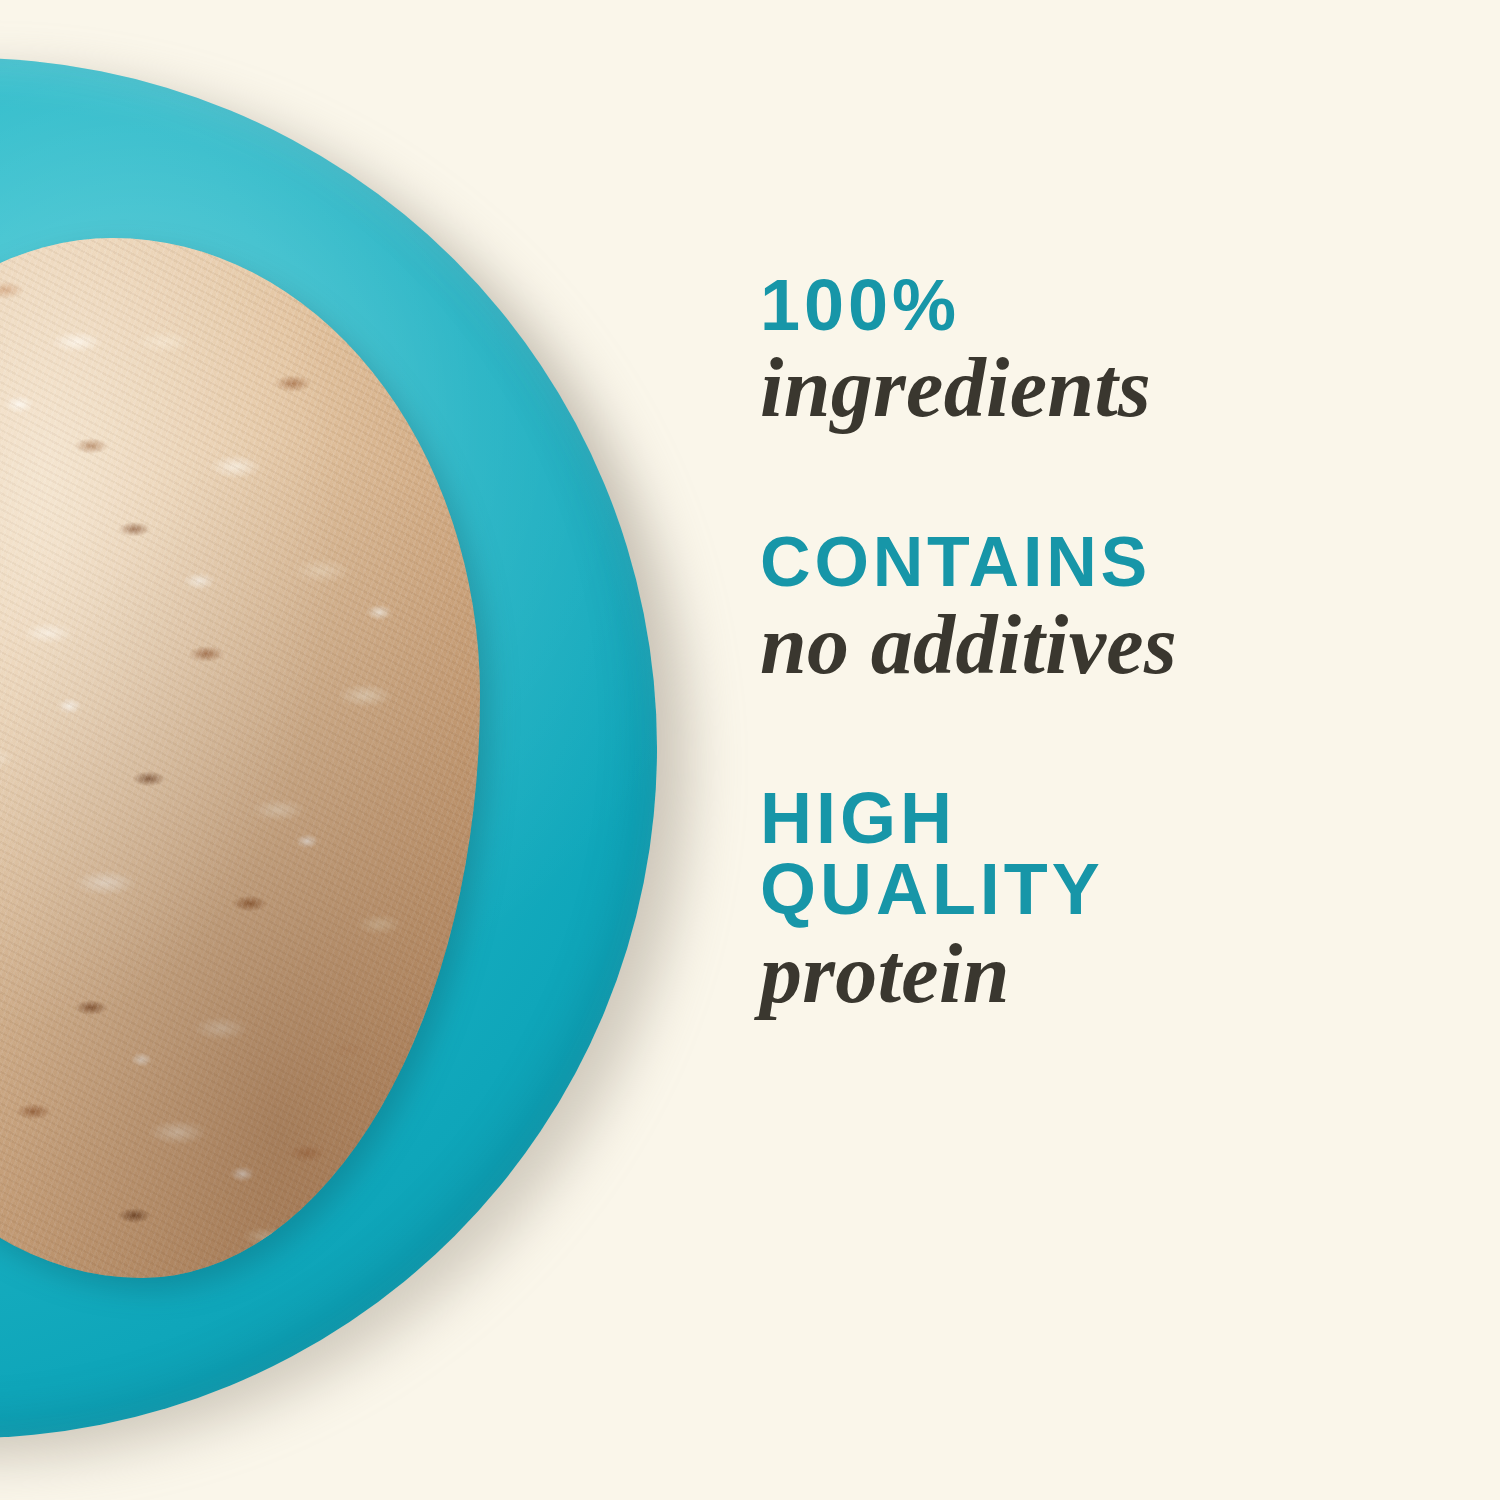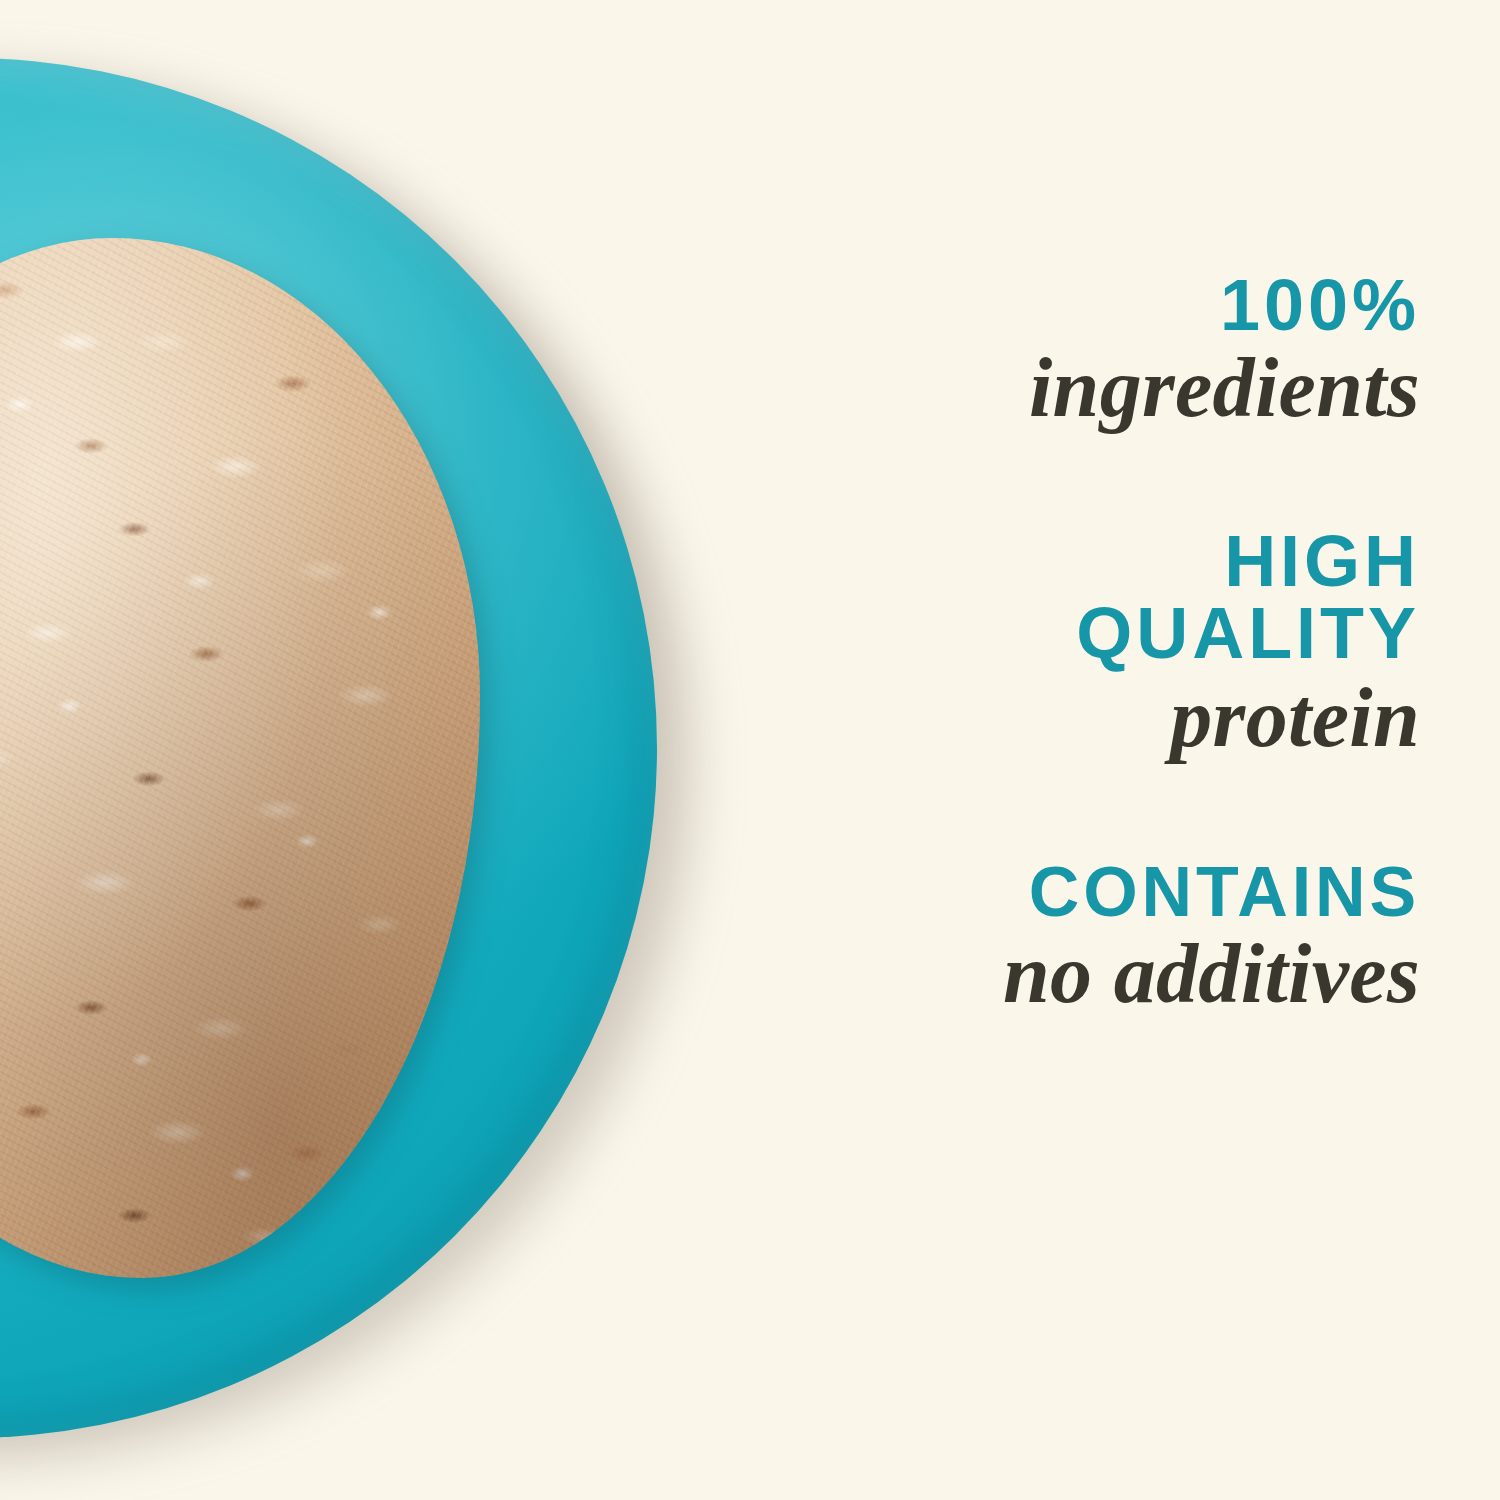--- a/index.html
+++ b/index.html
@@ -135,21 +135,21 @@
       linear-gradient(128deg, rgba(255,255,255,.10) 0%, rgba(0,0,0,0) 40%, rgba(95,55,28,.20) 100%);
   }
   
   .crumb{position:absolute;border-radius:48% 52% 55% 45% / 50% 46% 54% 50%;
          background:radial-gradient(ellipse at 36% 30%, #F2E0C6 0%, #DDB88E 55%, #C0906A 100%);
          filter:drop-shadow(4px 5px 6px rgba(10,70,82,.22));}
 
   
   #claims{
     position:absolute;left:760px;top:270px;width:660px;
-    text-align:right;
+    text-align:left;
   }
   .claim{margin:0 0 0 0;}
   .claim + .claim{margin-top:92px;}
   .cap{
     color:#1796A8;
     font-weight:700;
     letter-spacing:.055em;
     line-height:.99;
     font-size:70px;
     text-transform:uppercase;
@@ -212,29 +212,29 @@
 
   <div id="claims">
 
     <div class="claim" id="claim-1">
       <div class="cap" style="color: rgb(23, 150, 168);">
         <span class="l1">100%</span>
       </div>
       <div class="script" style="color: rgb(58, 55, 47);">ingredients</div>
     </div>
 
+    <div class="claim" id="claim-2">
+      <div class="cap" style="color: rgb(23, 150, 168);">
+        <span class="l1">CONTAINS</span>
+      </div>
+      <div class="script" style="color: rgb(58, 55, 47);">no additives</div>
+    </div>
+
     <div class="claim" id="claim-3">
       <div class="cap" style="color: rgb(23, 150, 168);">
         <span class="l1">HIGH</span>
         <span class="l2">QUALITY</span>
       </div>
       <div class="script" style="color: rgb(58, 55, 47);">protein</div>
     </div>
 
-    <div class="claim" id="claim-2">
-      <div class="cap" style="color: rgb(23, 150, 168);">
-        <span class="l1">CONTAINS</span>
-      </div>
-      <div class="script" style="color: rgb(58, 55, 47);">no additives</div>
-    </div>
-
   </div>
 </div>
 
 </body></html>

